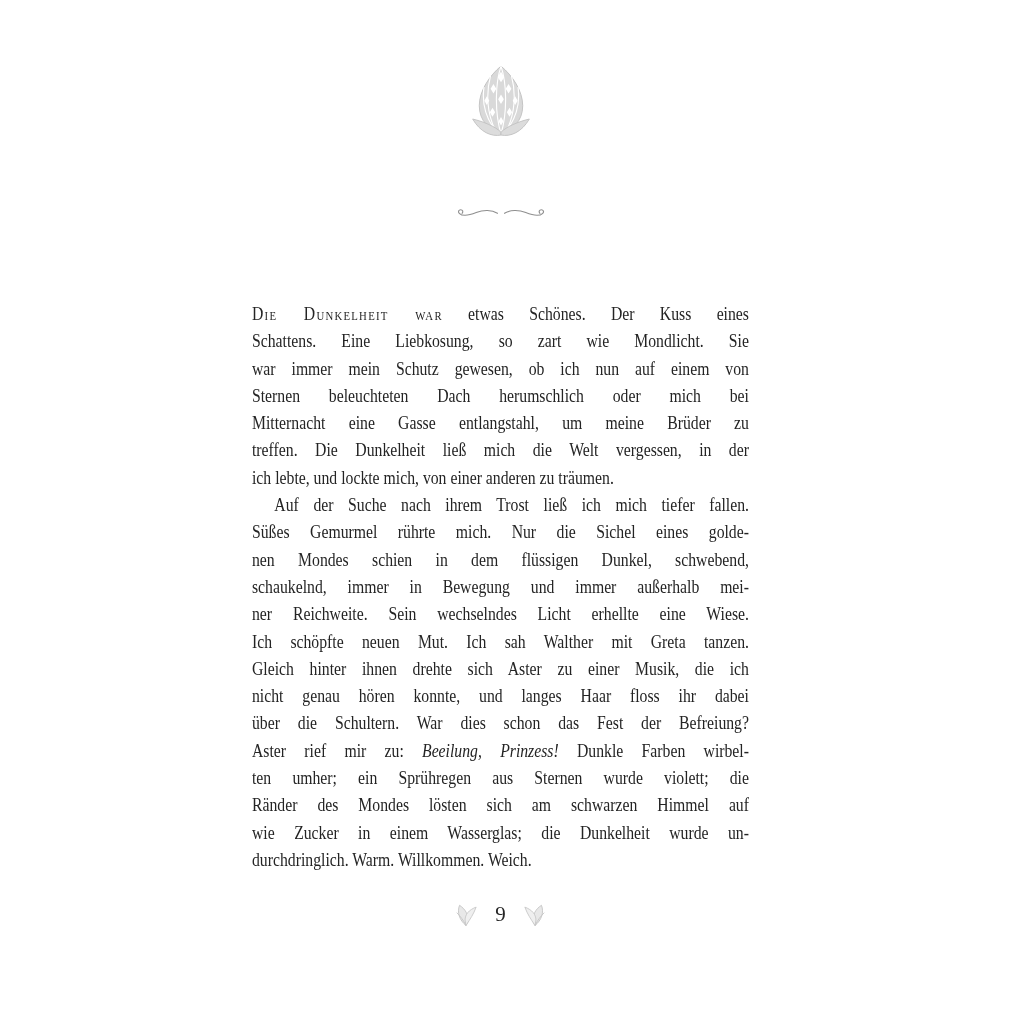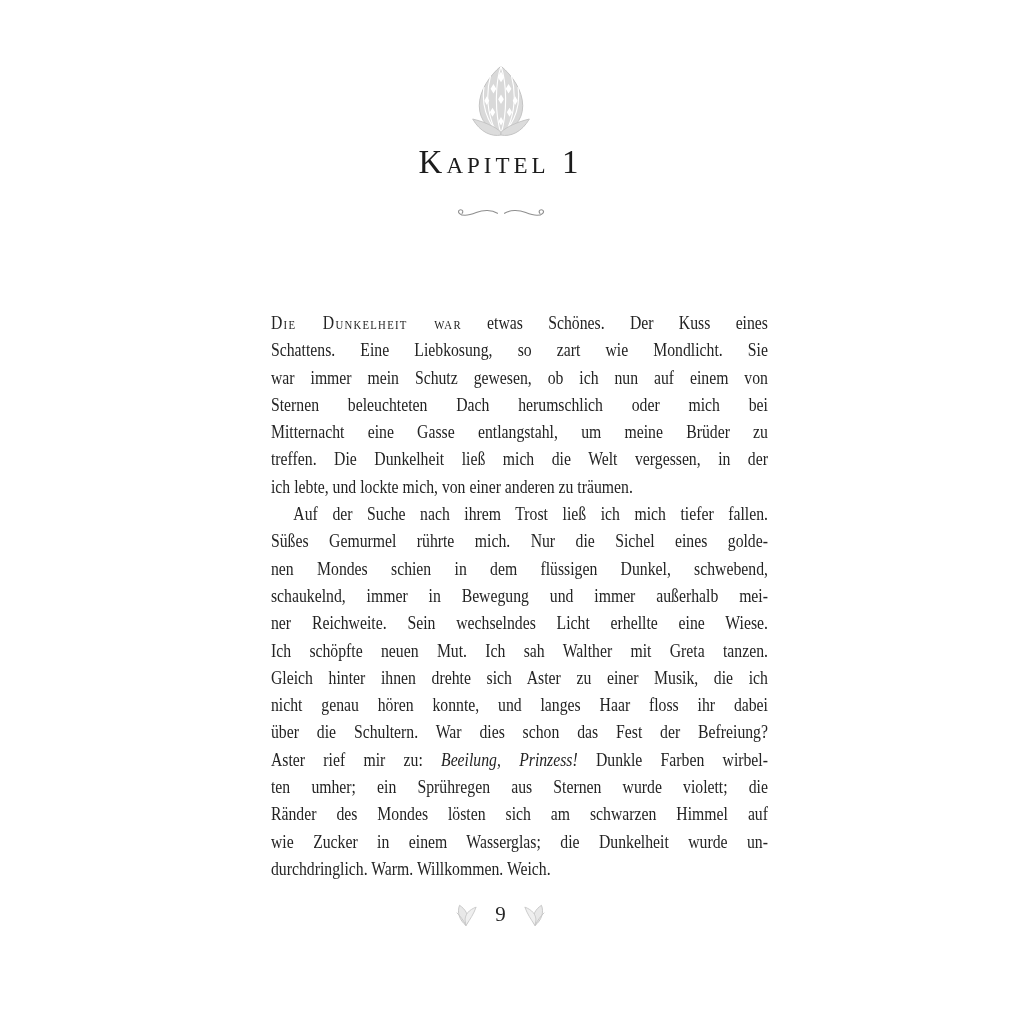--- a/index.html
+++ b/index.html
@@ -25,23 +25,22 @@
     color: #1c1c1c;
   }
   #chapter-heading .hsc {
     font-variant: small-caps;
     letter-spacing: 4px;
   }
   #divider { top: 204px; }
   #body-text {
     position: absolute;
     left: 252px;
-    top: 309px;
+    top: 300px;
     width: 600px;
-    margin-left: 19px;
   }
   .line {
     width: 600px;
     height: 27.3px;
     line-height: 27.3px;
     font-size: 19px;
     transform: scaleX(0.8283);
     transform-origin: 0 0;
     color: #242424;
   }
@@ -75,23 +74,20 @@
   <div id="top-ornament" class="centered-band">
     <svg width="68" height="80" viewBox="0 0 72 80">
       <path d="M36 2 C24 12 13 28 13 44 C13 60 24 70 36 74 C48 70 59 60 59 44 C59 28 48 12 36 2 Z" fill="#d9d9d9" stroke="#c2c2c2" stroke-width="1"></path>
       <path d="M36 2 C30 20 29 50 36 74 M36 2 C42 20 43 50 36 74 M25 12 C20 30 21 52 30 70 M47 12 C52 30 51 52 42 70 M18 24 C16 38 18 52 27 66 M54 24 C56 38 54 52 45 66" fill="none" stroke="#ffffff" stroke-width="1.2"></path>
       <path d="M36 8 l3.5 5.5 -3.5 5.5 -3.5 -5.5 Z M28 21 l3 5 -3 5 -3 -5 Z M44 21 l3 5 -3 5 -3 -5 Z M36 32 l3 5 -3 5 -3 -5 Z M21 34 l2.6 4.6 -2.6 4.6 -2.6 -4.6 Z M51 34 l2.6 4.6 -2.6 4.6 -2.6 -4.6 Z M27 46 l2.8 4.8 -2.8 4.8 -2.8 -4.8 Z M45 46 l2.8 4.8 -2.8 4.8 -2.8 -4.8 Z M36 56 l2.6 4.4 -2.6 4.4 -2.6 -4.4 Z" fill="#ffffff"></path>
       <path d="M36 75 C26 77 14 72 6 58 C18 61 30 66 36 72 Z" fill="#dcdcdc" stroke="#c2c2c2" stroke-width="1"></path>
       <path d="M36 75 C46 77 58 72 66 58 C54 61 42 66 36 72 Z" fill="#dcdcdc" stroke="#c2c2c2" stroke-width="1"></path>
     </svg>
   </div>
 
-  <div id="chapter-heading" class="centered-band">
-    <span class="hsc">Kapitel 1</span>
-  </div>
 
   <div id="divider" class="centered-band">
     <svg width="92" height="20" viewBox="0 0 130 22">
       <path d="M60 10 C52 5 40 5 30 9 C20 13 10 14 6 10 C4 8 5 5 8 5 C11 5 12 8 10 10" fill="none" stroke="#8f8f8f" stroke-width="1.6" stroke-linecap="round"></path>
       <g transform="translate(130,0) scale(-1,1)">
         <path d="M60 10 C52 5 40 5 30 9 C20 13 10 14 6 10 C4 8 5 5 8 5 C11 5 12 8 10 10" fill="none" stroke="#8f8f8f" stroke-width="1.6" stroke-linecap="round"></path>
       </g>
     </svg>
   </div>
 

